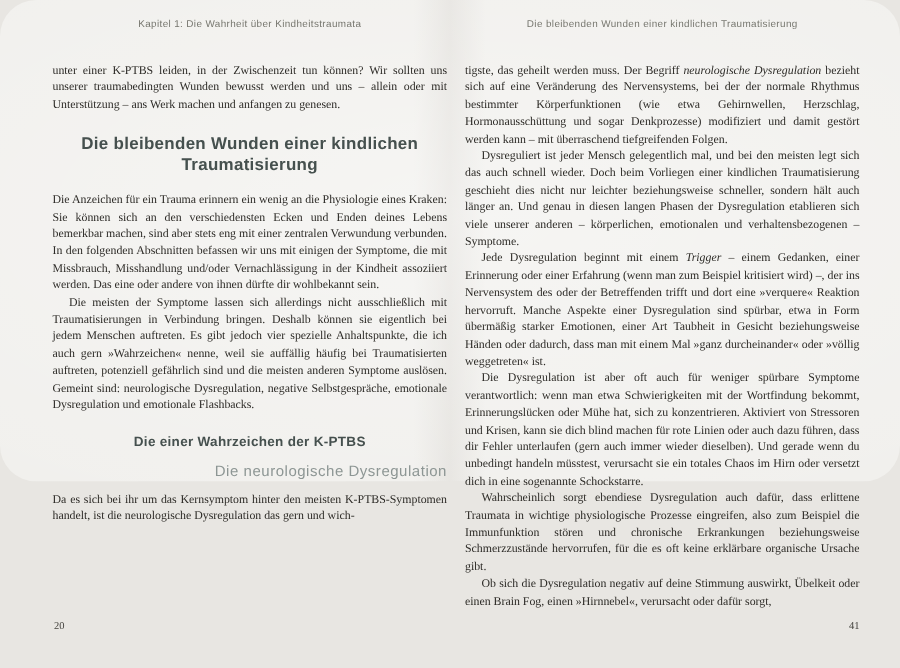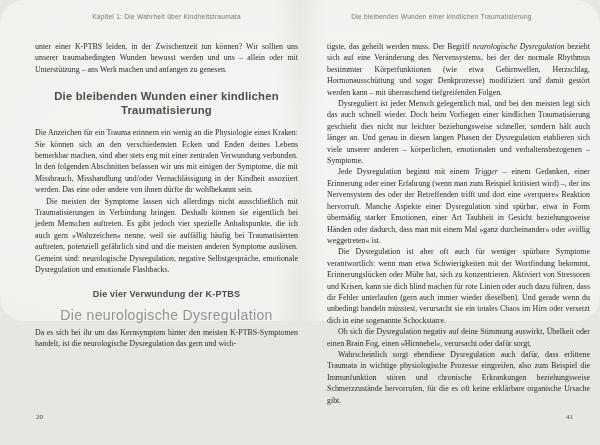--- a/index.html
+++ b/index.html
@@ -28,40 +28,40 @@
   .page.left .running-head{left:35px;}
   .page.right .running-head{left:10px;}
   .page-body{
     position:absolute;top:41px;width:263px;
     font-size:7.9px;line-height:11.4px;
     color:var(--ink,#2d2b27);
     text-align:justify;
     hyphens:auto;-webkit-hyphens:auto;
   }
   .page.left .page-body{left:35px;}
-  .page.right .page-body{left:27px;}
+  .page.right .page-body{left:10px;}
   .para{margin:0;}
   .para.indent{text-indent:11px;}
   .heading1{
     font-family:"Liberation Sans", sans-serif;font-weight:bold;
     font-size:11.3px;line-height:14px;letter-spacing:.2px;
     color:var(--heading,#45504e);
     text-align:center;margin:14px 4px 10px;text-indent:0;
   }
   .heading2{
     font-family:"Liberation Sans", sans-serif;font-weight:bold;
     font-size:9px;line-height:11px;letter-spacing:.2px;
     color:var(--heading,#45504e);
     text-align:center;margin:13px 0 10px;text-indent:0;
   }
   .subheading{
     font-family:"Liberation Sans", sans-serif;
-    font-size:14px;line-height:10px;letter-spacing:.35px;
+    font-size:10px;line-height:10px;letter-spacing:.35px;
     color:var(--subheading,#8d9694);
-    text-align:center;margin:0 0 7px;text-indent:0;
+    text-align:right;margin:0 0 7px;text-indent:0;
   }
   em{font-style:italic;}
   .page-number{
     position:absolute;top:413px;
     font-size:7px;color:#45443f;
     font-family:"Liberation Serif", serif;
   }
   .pn-left{left:36px;}
   .pn-right{right:27px;}
 </style>
@@ -70,35 +70,35 @@
 
 <div class="spread">
 
   <section class="page left" lang="de">
     <header class="running-head">Kapitel 1: Die Wahrheit über Kindheitstraumata</header>
     <div class="page-body">
         <p class="para"><span>unter einer K-PTBS leiden, in der Zwischenzeit tun können? Wir sollten uns unserer traumabedingten Wunden bewusst werden und uns – allein oder mit Unterstützung – ans Werk machen und anfangen zu genesen.</span></p>
         <div class="heading1">Die bleibenden Wunden einer kindlichen Traumatisierung</div>
         <p class="para"><span>Die Anzeichen für ein Trauma erinnern ein wenig an die Physiologie eines Kraken: Sie können sich an den verschiedensten Ecken und Enden deines Lebens bemerkbar machen, sind aber stets eng mit einer zentralen Verwundung verbunden. In den folgenden Abschnitten befassen wir uns mit einigen der Symptome, die mit Missbrauch, Misshandlung und/oder Vernachlässigung in der Kindheit assoziiert werden. Das eine oder andere von ihnen dürfte dir wohlbekannt sein.</span></p>
         <p class="para indent"><span>Die meisten der Symptome lassen sich allerdings nicht ausschließlich mit Traumatisierungen in Verbindung bringen. Deshalb können sie eigentlich bei jedem Menschen auftreten. Es gibt jedoch vier spezielle Anhaltspunkte, die ich auch gern »Wahrzeichen« nenne, weil sie auffällig häufig bei Traumatisierten auftreten, potenziell gefährlich sind und die meisten anderen Symptome auslösen. Gemeint sind: neurologische Dysregulation, negative Selbstgespräche, emotionale Dysregulation und emotionale Flashbacks.</span></p>
-        <div class="heading2">Die vier Verwundung der K-PTBS</div>
+        <div class="heading2">Die einer Wahrzeichen der K-PTBS</div>
         <div class="subheading">Die neurologische Dysregulation</div>
         <p class="para"><span>Da es sich bei ihr um das Kernsymptom hinter den meisten K-PTBS-Symptomen handelt, ist die neurologische Dysregulation das gern und wich-</span></p>
       </div>
     <div class="page-number pn-left">20</div>
   </section>
 
   <div class="gutter"></div>
 
   <section class="page right" lang="de">
     <header class="running-head">Die bleibenden Wunden einer kindlichen Traumatisierung</header>
     <div class="page-body">
         <p class="para"><span>tigste, das geheilt werden muss. Der Begriff </span><em>neurologische Dysregulation</em><span> bezieht sich auf eine Veränderung des Nervensystems, bei der der normale Rhythmus bestimmter Körperfunktionen (wie etwa Gehirnwellen, Herzschlag, Hormonausschüttung und sogar Denkprozesse) modifiziert und damit gestört werden kann – mit überraschend tiefgreifenden Folgen.</span></p>
         <p class="para indent"><span>Dysreguliert ist jeder Mensch gelegentlich mal, und bei den meisten legt sich das auch schnell wieder. Doch beim Vorliegen einer kindlichen Traumatisierung geschieht dies nicht nur leichter beziehungsweise schneller, sondern hält auch länger an. Und genau in diesen langen Phasen der Dysregulation etablieren sich viele unserer anderen – körperlichen, emotionalen und verhaltensbezogenen – Symptome.</span></p>
         <p class="para indent"><span>Jede Dysregulation beginnt mit einem </span><em>Trigger</em><span> – einem Gedanken, einer Erinnerung oder einer Erfahrung (wenn man zum Beispiel kritisiert wird) –, der ins Nervensystem des oder der Betreffenden trifft und dort eine »verquere« Reaktion hervorruft. Manche Aspekte einer Dysregulation sind spürbar, etwa in Form übermäßig starker Emotionen, einer Art Taubheit in Gesicht beziehungsweise Händen oder dadurch, dass man mit einem Mal »ganz durcheinander« oder »völlig weggetreten« ist.</span></p>
         <p class="para indent"><span>Die Dysregulation ist aber oft auch für weniger spürbare Symptome verantwortlich: wenn man etwa Schwierigkeiten mit der Wortfindung bekommt, Erinnerungslücken oder Mühe hat, sich zu konzentrieren. Aktiviert von Stressoren und Krisen, kann sie dich blind machen für rote Linien oder auch dazu führen, dass dir Fehler unterlaufen (gern auch immer wieder dieselben). Und gerade wenn du unbedingt handeln müsstest, verursacht sie ein totales Chaos im Hirn oder versetzt dich in eine sogenannte Schockstarre.</span></p>
+        <p class="para indent"><span>Wahrscheinlich sorgt ebendiese Dysregulation auch dafür, dass erlittene Traumata in wichtige physiologische Prozesse eingreifen, also zum Beispiel die Immunfunktion stören und chronische Erkrankungen beziehungsweise Schmerzzustände hervorrufen, für die es oft keine erklärbare organische Ursache gibt.</span></p>
         <p class="para indent"><span>Ob sich die Dysregulation negativ auf deine Stimmung auswirkt, Übelkeit oder einen Brain Fog, einen »Hirnnebel«, verursacht oder dafür sorgt,</span></p>
-        <p class="para indent"><span>Wahrscheinlich sorgt ebendiese Dysregulation auch dafür, dass erlittene Traumata in wichtige physiologische Prozesse eingreifen, also zum Beispiel die Immunfunktion stören und chronische Erkrankungen beziehungsweise Schmerzzustände hervorrufen, für die es oft keine erklärbare organische Ursache gibt.</span></p>
       </div>
     <div class="page-number pn-right">41</div>
   </section>
 
 </div>
 
 </body></html>

